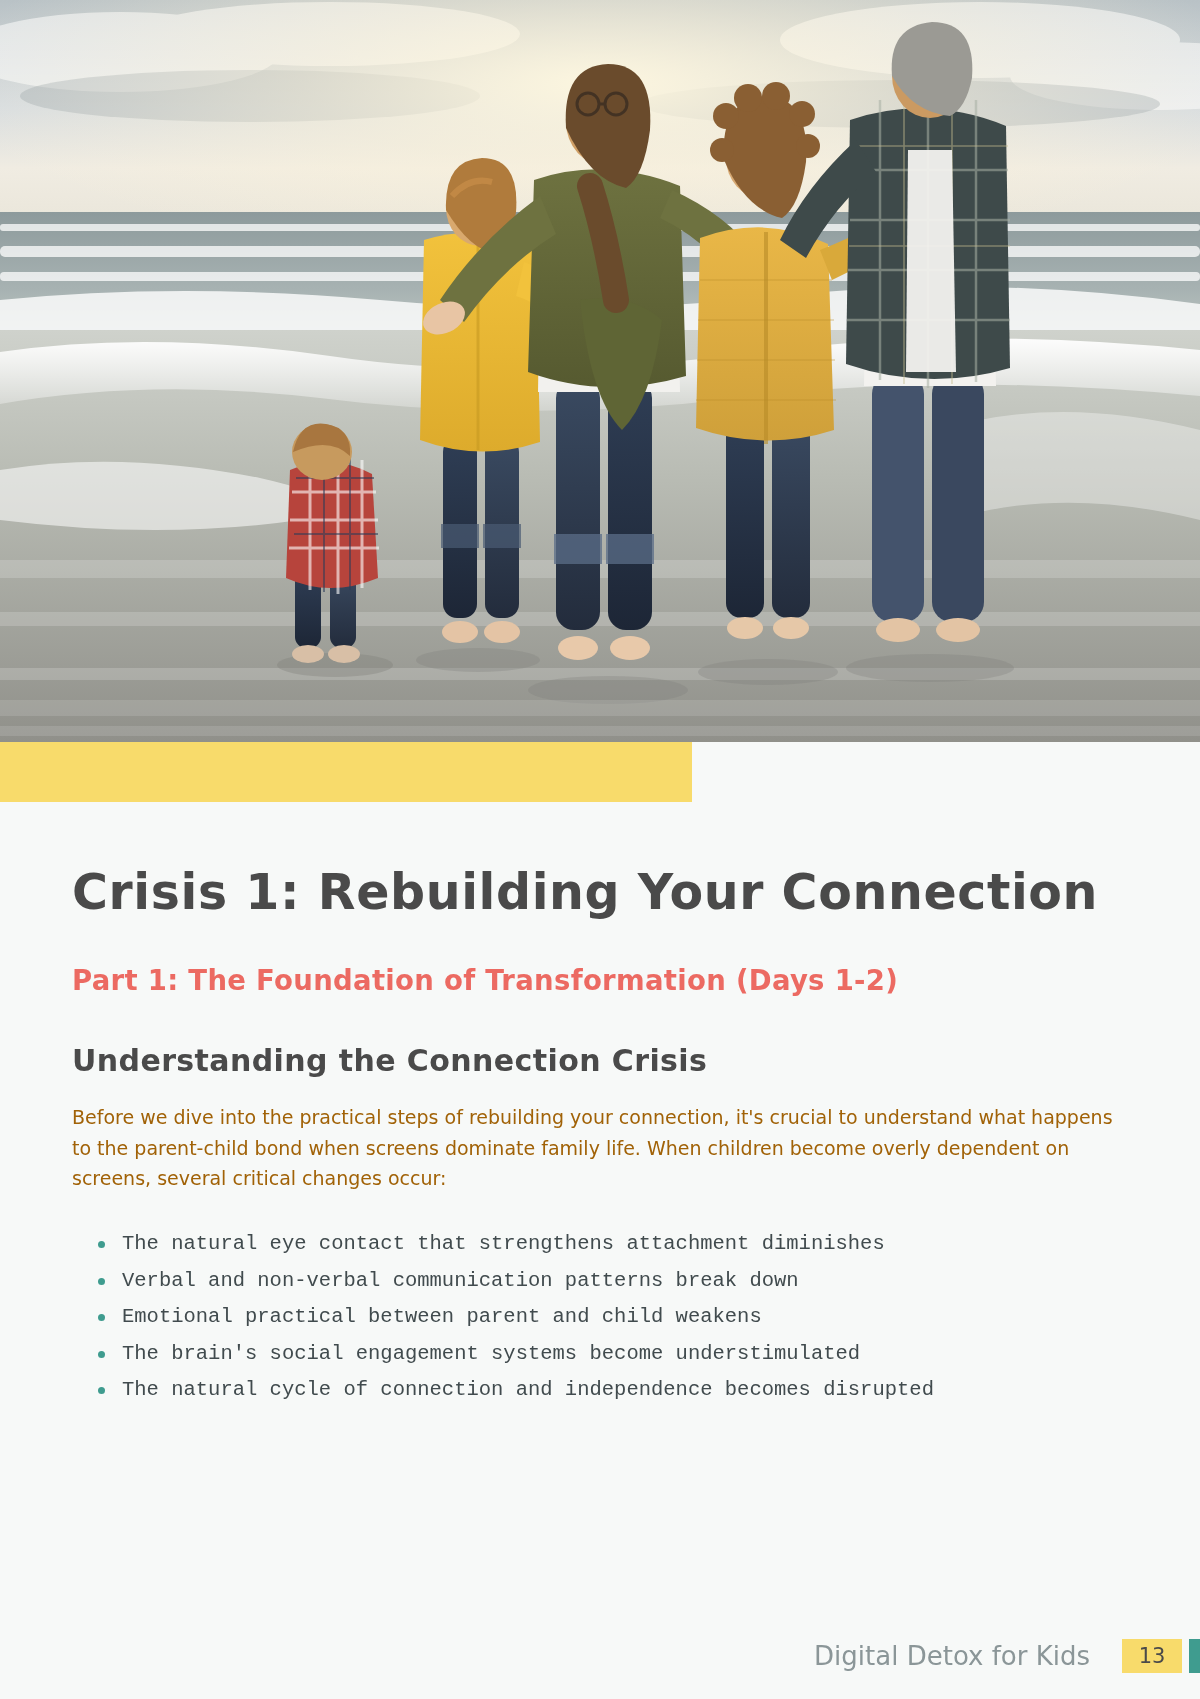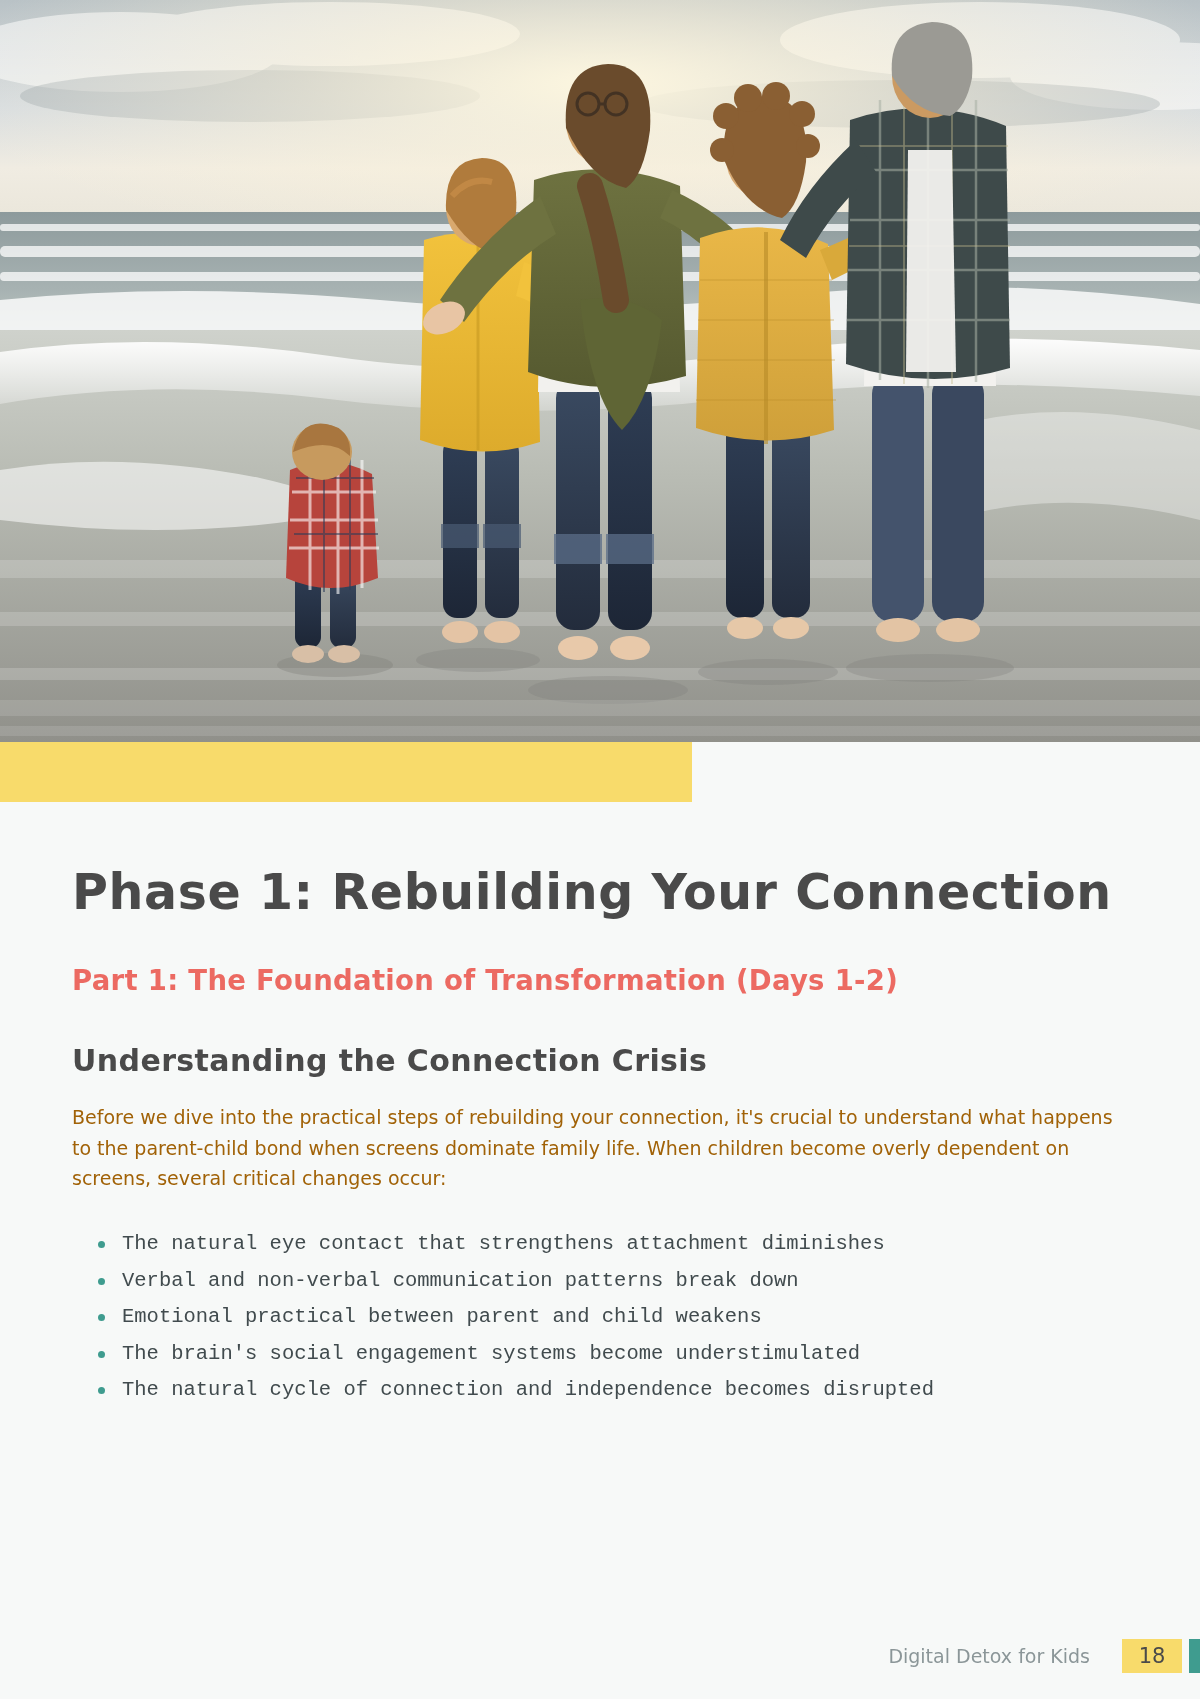--- a/index.html
+++ b/index.html
@@ -108,21 +108,21 @@
   
   .footer {
     position: absolute;
     right: 0;
     bottom: 26px;
     display: flex;
     align-items: center;
     height: 34px;
   }
   .footer-label {
-    font-size: 19px;
+    font-size: 26px;
     color: #8b9698;
     margin-right: 32px;
   }
   .page-num-box {
     width: 60px;
     height: 34px;
     background: #f8db6b;
     color: #4a4a4a;
     font-size: 21px;
     display: flex;
@@ -387,32 +387,32 @@
       <g opacity="0.12" fill="#ffffff">
         <rect x="0" y="700" width="1200" height="16"></rect>
         <rect x="0" y="726" width="1200" height="10"></rect>
       </g>
     </svg>
   </div>
 
   <div class="yellow-bar"></div>
 
   <div class="content">
-    <h1 class="title">Phase 1: Rebuilding Your Connection</h1>
+    <h1 class="title">Crisis 1: Rebuilding Your Connection</h1>
     <h2 class="subtitle">Part 1: The Foundation of Transformation (Days 1-2)</h2>
     <h3 class="section">Understanding the Connection Crisis</h3>
     <p class="body">Before we dive into the practical steps of rebuilding your connection, it's crucial to understand what happens to the parent-child bond when screens dominate family life. When children become overly dependent on screens, several critical changes occur:</p>
     <ul class="bullets">
       <li>The natural eye contact that strengthens attachment diminishes</li>
       <li>Verbal and non-verbal communication patterns break down</li>
       <li>Emotional practical between parent and child weakens</li>
       <li>The brain's social engagement systems become understimulated</li>
       <li>The natural cycle of connection and independence becomes disrupted</li>
     </ul>
   </div>
 
   <div class="footer">
     <span class="footer-label">Digital Detox for Kids</span>
-    <span class="page-num-box">18</span>
+    <span class="page-num-box">13</span>
     <span class="page-num-tick"></span>
   </div>
 
 </div>
 
 </body></html>

